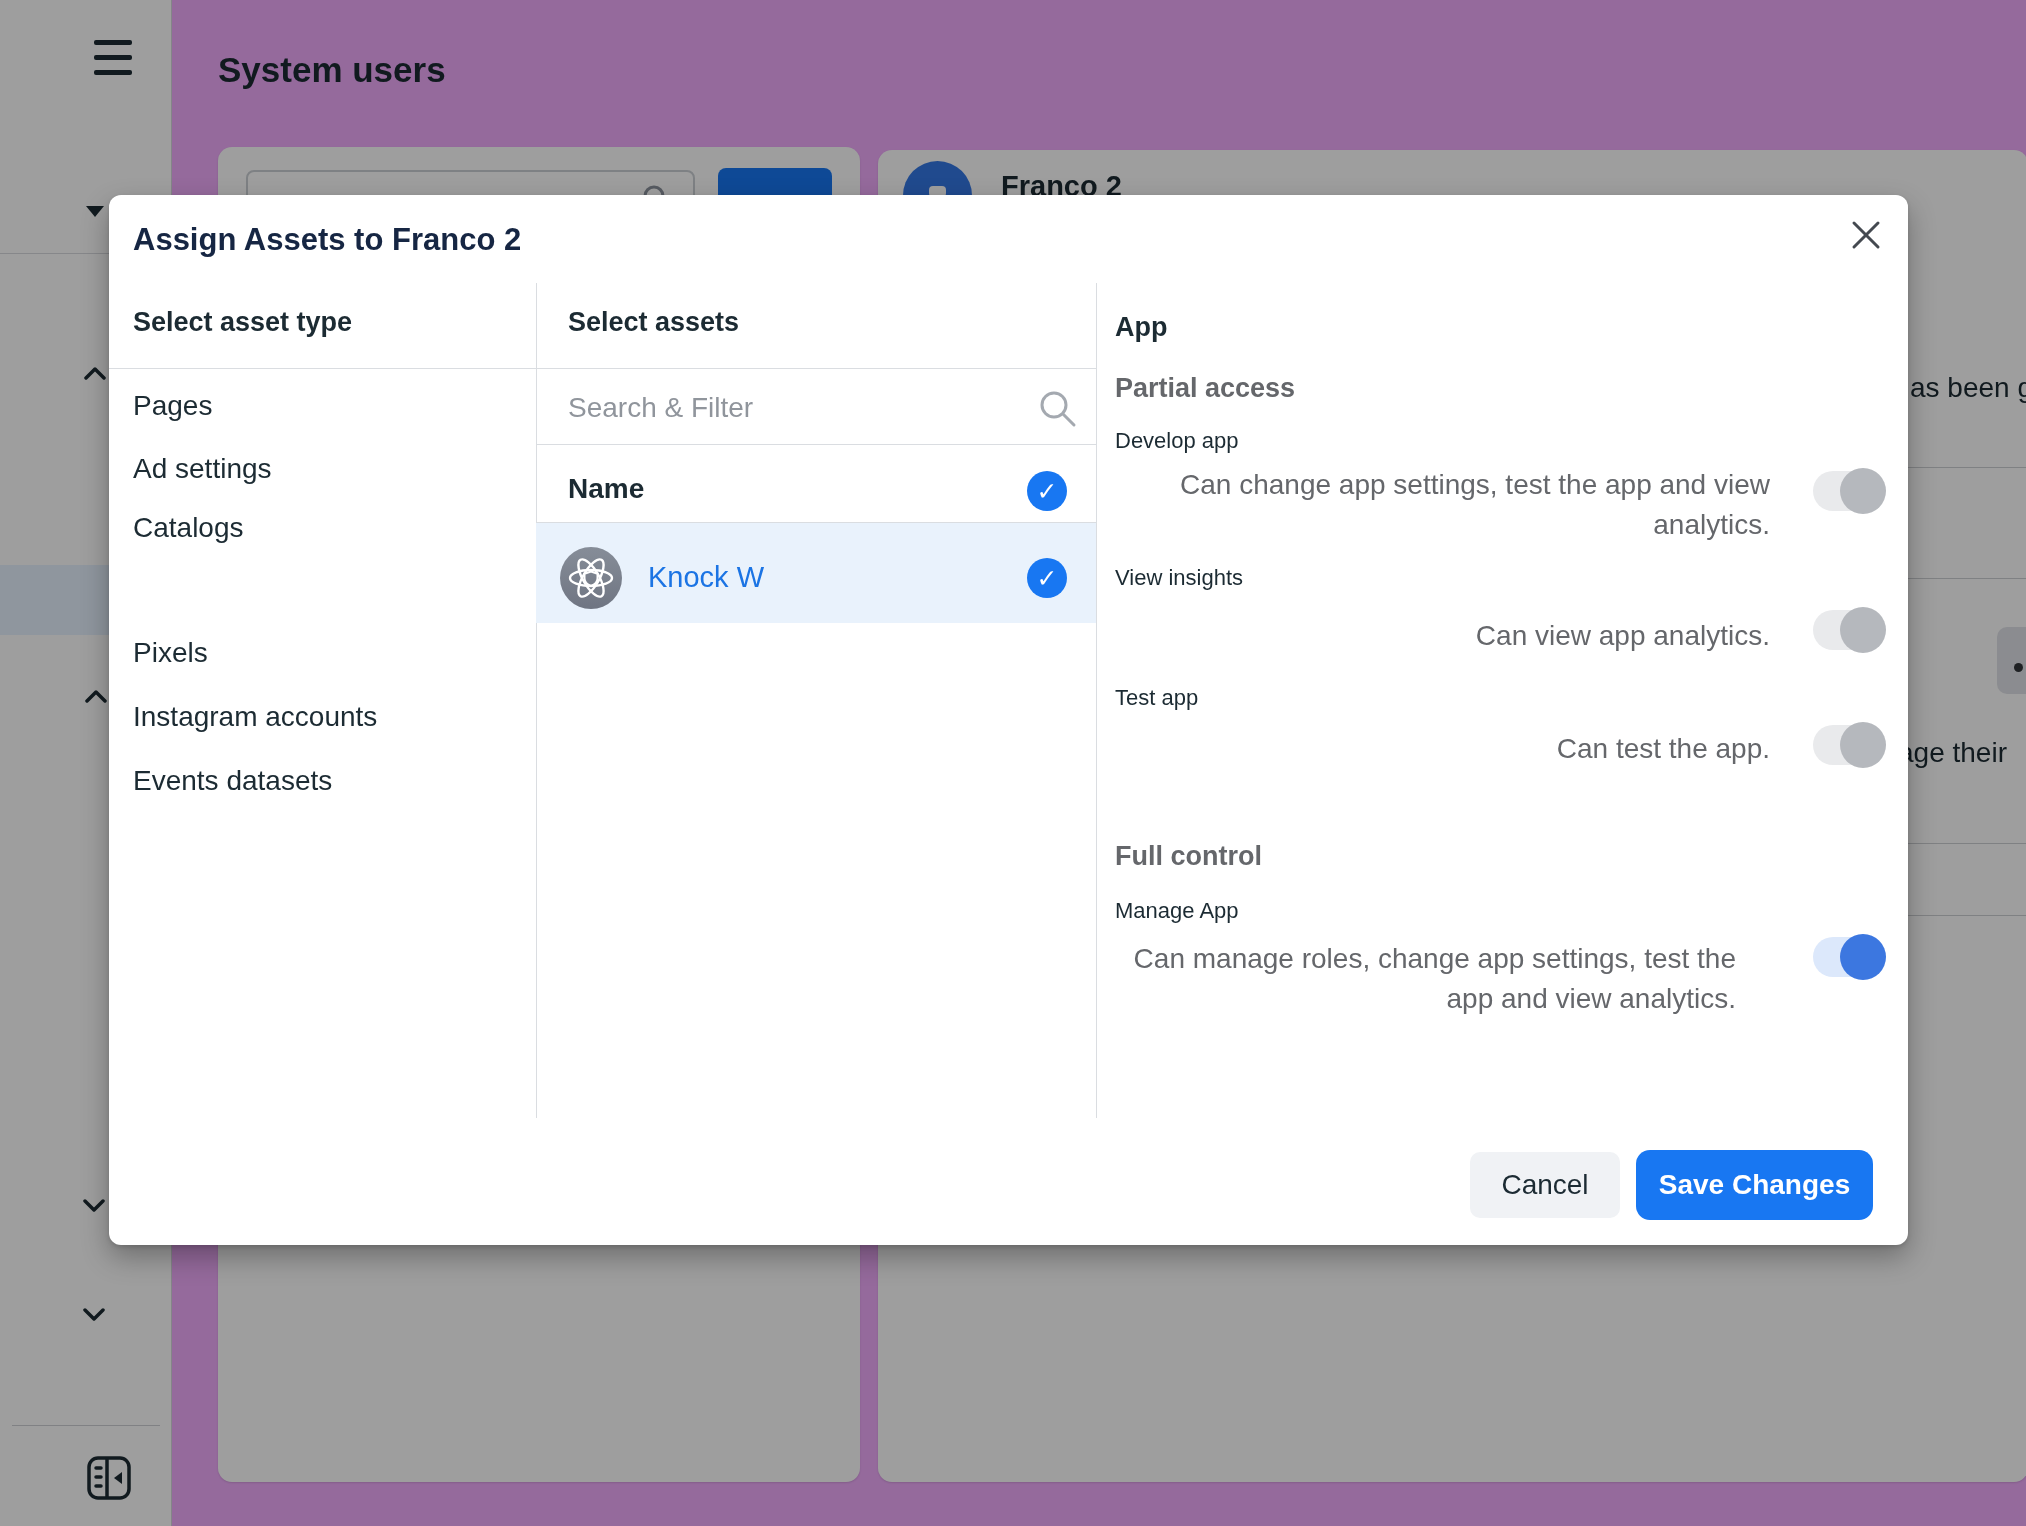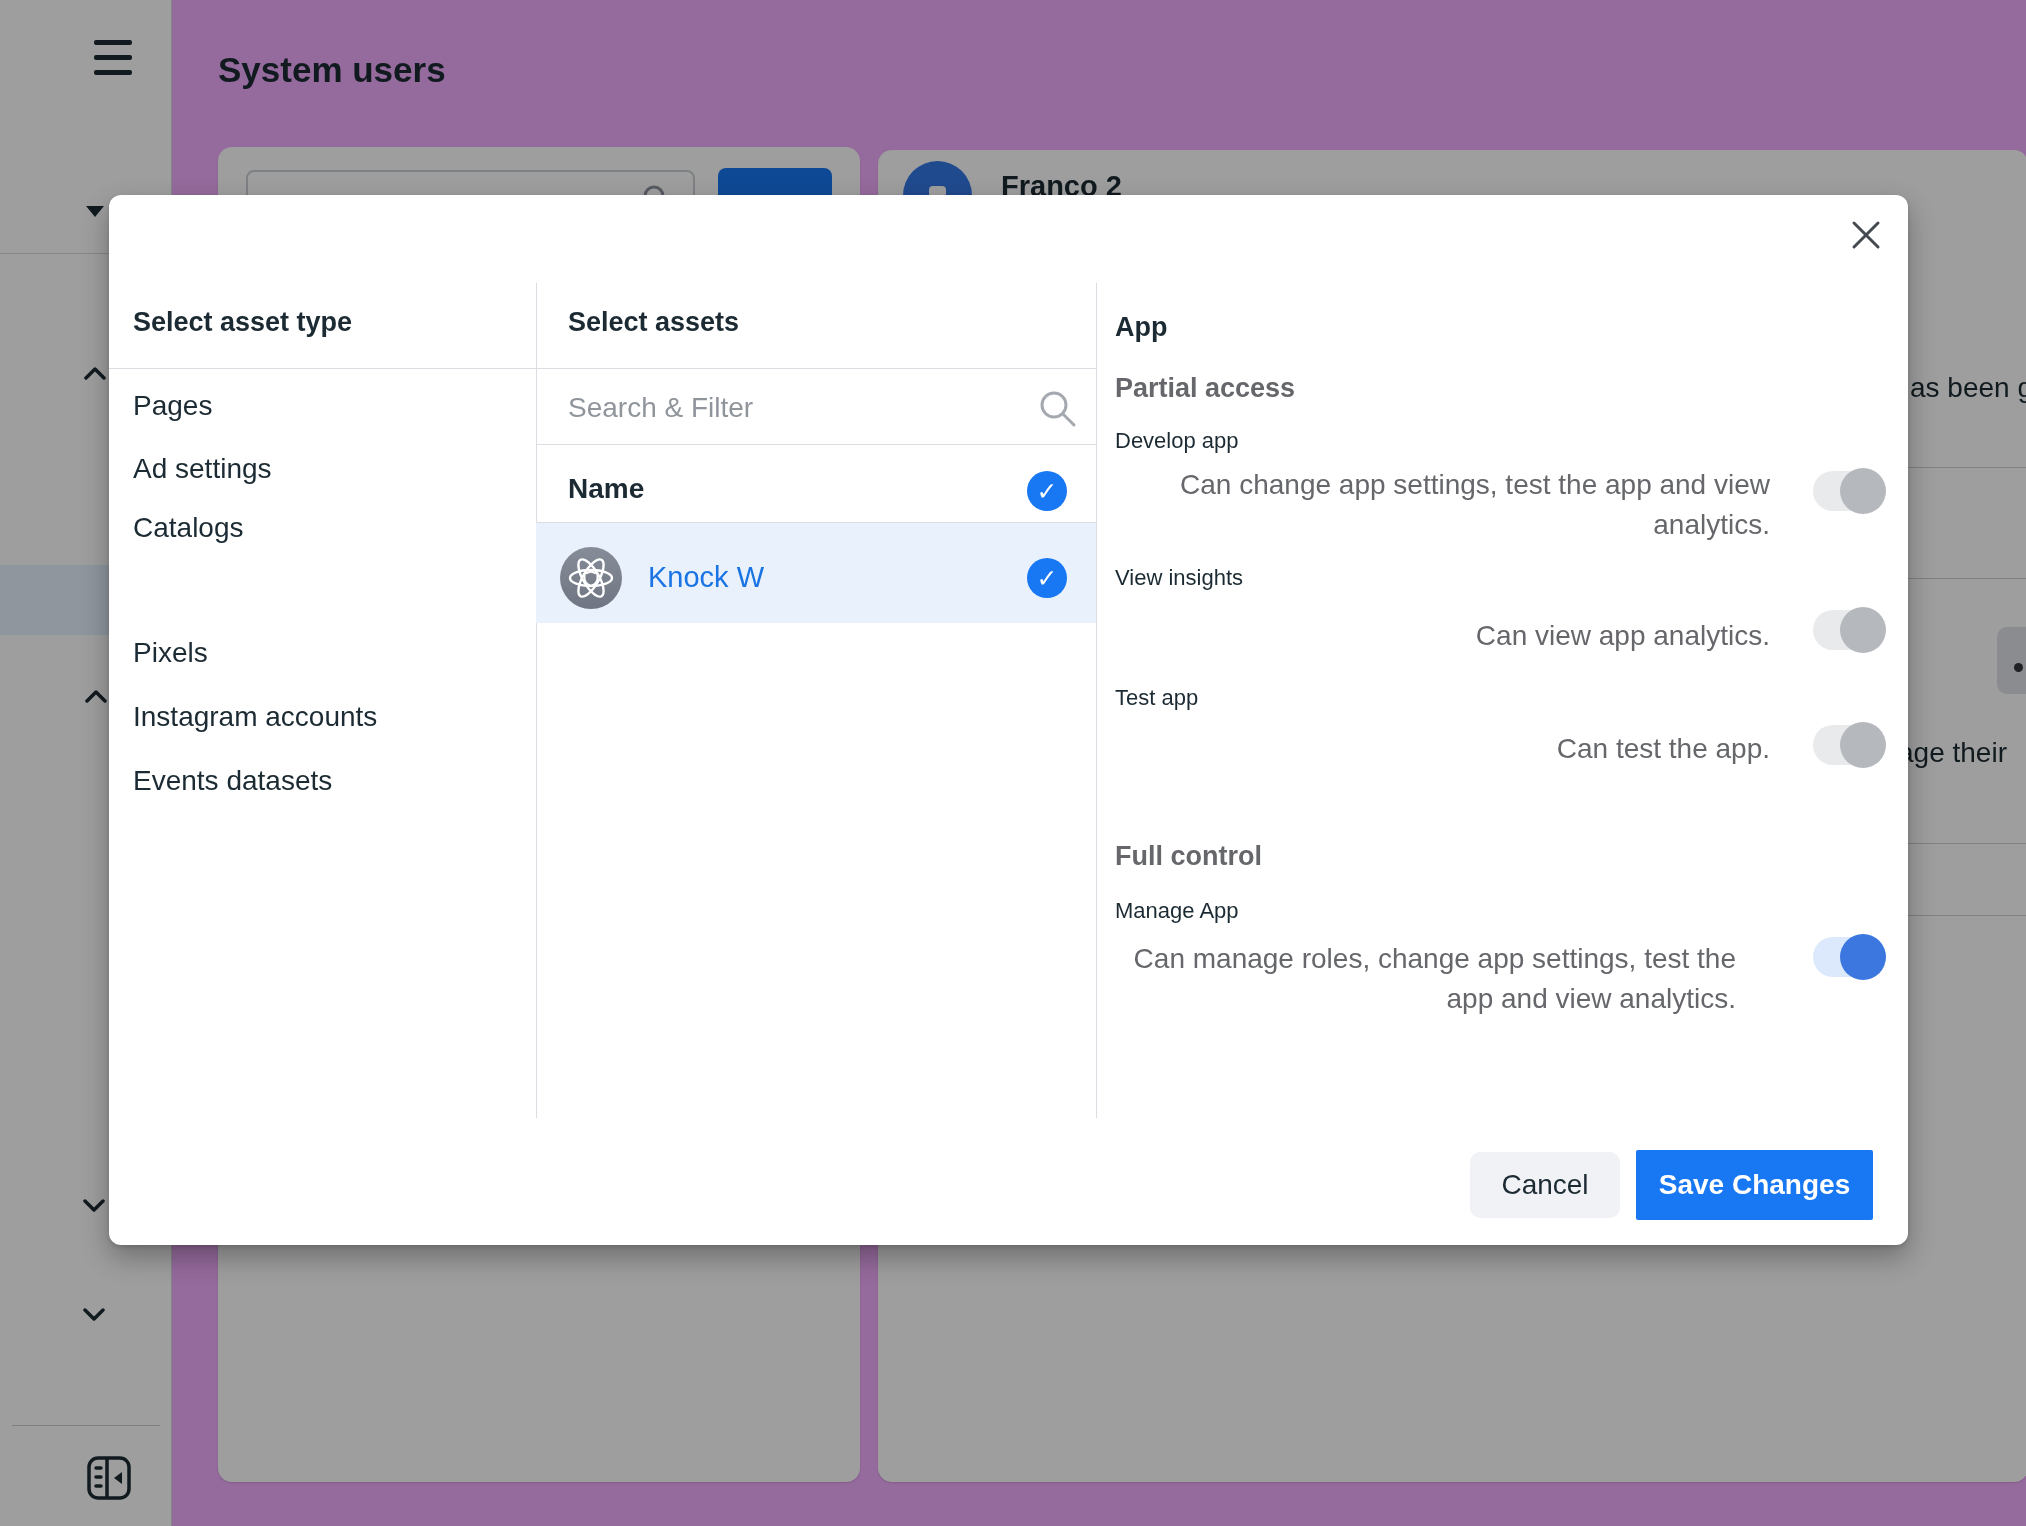--- a/index.html
+++ b/index.html
@@ -57,21 +57,21 @@
   .perm-section{font-size:27px;font-weight:bold;color:#65676b;}
   .perm-desc{font-size:28px;color:#65676b;line-height:40px;width:655px;text-align:right;}
   .toggle{width:72px;height:40px;border-radius:20px;cursor:pointer;}
   .toggle .knob{position:absolute;top:-3px;right:-1px;width:46px;height:46px;border-radius:50%;}
   .toggle.off{background:#e9eaec;}
   .toggle.off .knob{background:#b5b8bd;}
   .toggle.on{background:#dce8fb;}
   .toggle.on .knob{background:#3c77e0;}
   .btn-cancel{left:1361px;top:957px;width:150px;height:66px;background:#f0f2f5;border-radius:10px;
               font-size:28px;color:#1c2b33;text-align:center;line-height:66px;cursor:pointer;}
-  .btn-save{left:1527px;top:955px;width:237px;height:70px;background:#1877f2;border-radius:2px;
+  .btn-save{left:1527px;top:955px;width:237px;height:70px;background:#1877f2;border-radius:14px;
             font-size:28px;font-weight:bold;color:#fff;text-align:center;line-height:70px;cursor:pointer;}
 </style>
 </head>
 <body>
 
 <div class="stage">
 
   <div class="abs sidebar"></div>
   <div>
     <div class="abs hbar" style="top:40px"></div>
@@ -123,20 +123,21 @@
   <div class="abs row-div" style="top:915px"></div>
   <div class="abs frag" style="left:1910px;top:372px">as been gr</div>
   <div class="abs bg-more-btn"></div>
   <div class="abs bg-more-dot"></div>
   <div class="abs frag" style="left:1898px;top:737px">age their</div>
 
   <div class="abs scrim"></div>
 
   <div class="abs modal">
 
+    <div class="abs m-title">Assign Assets to Franco 2</div>
     <svg class="abs m-close" viewBox="0 0 36 36">
       <line x1="6" y1="6" x2="30" y2="30" stroke="#444950" stroke-width="3" stroke-linecap="round"></line>
       <line x1="30" y1="6" x2="6" y2="30" stroke="#444950" stroke-width="3" stroke-linecap="round"></line>
       </svg>
 
     <div class="abs vdiv" style="left:427px"></div>
     <div class="abs vdiv" style="left:987px"></div>
     <div class="abs hdiv" style="left:0;top:173px;width:987px"></div>
 
     <div class="abs col-header" style="left:24px;top:112px">Select asset type</div>

